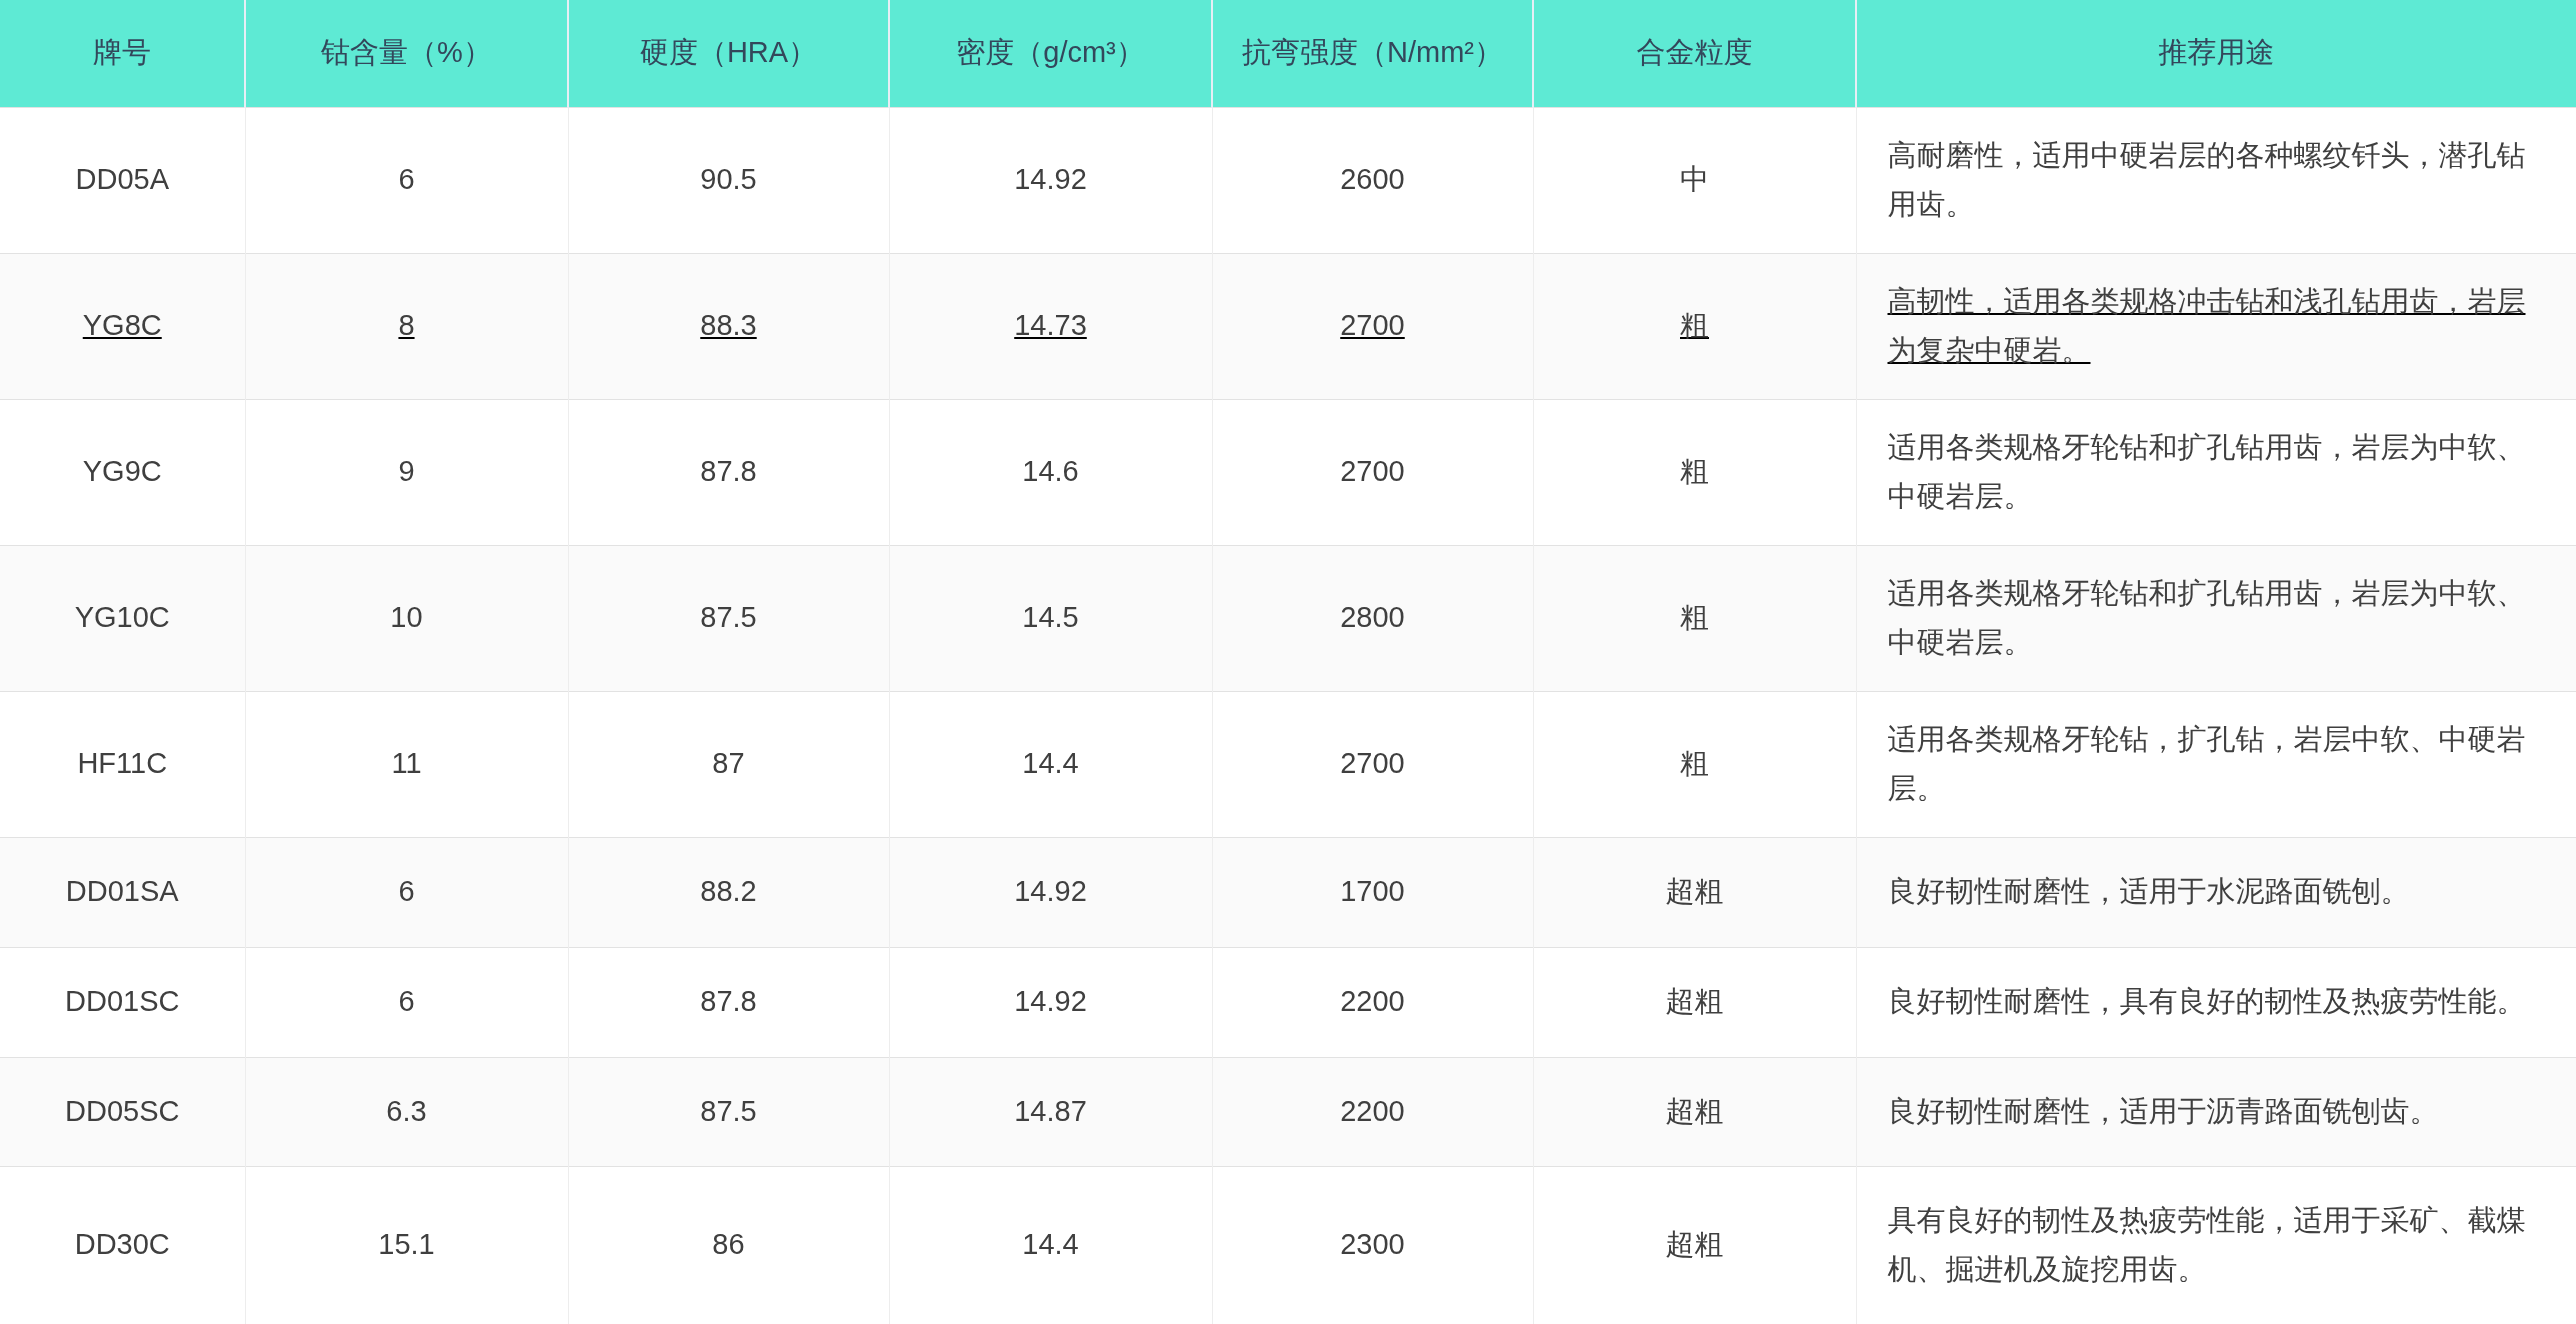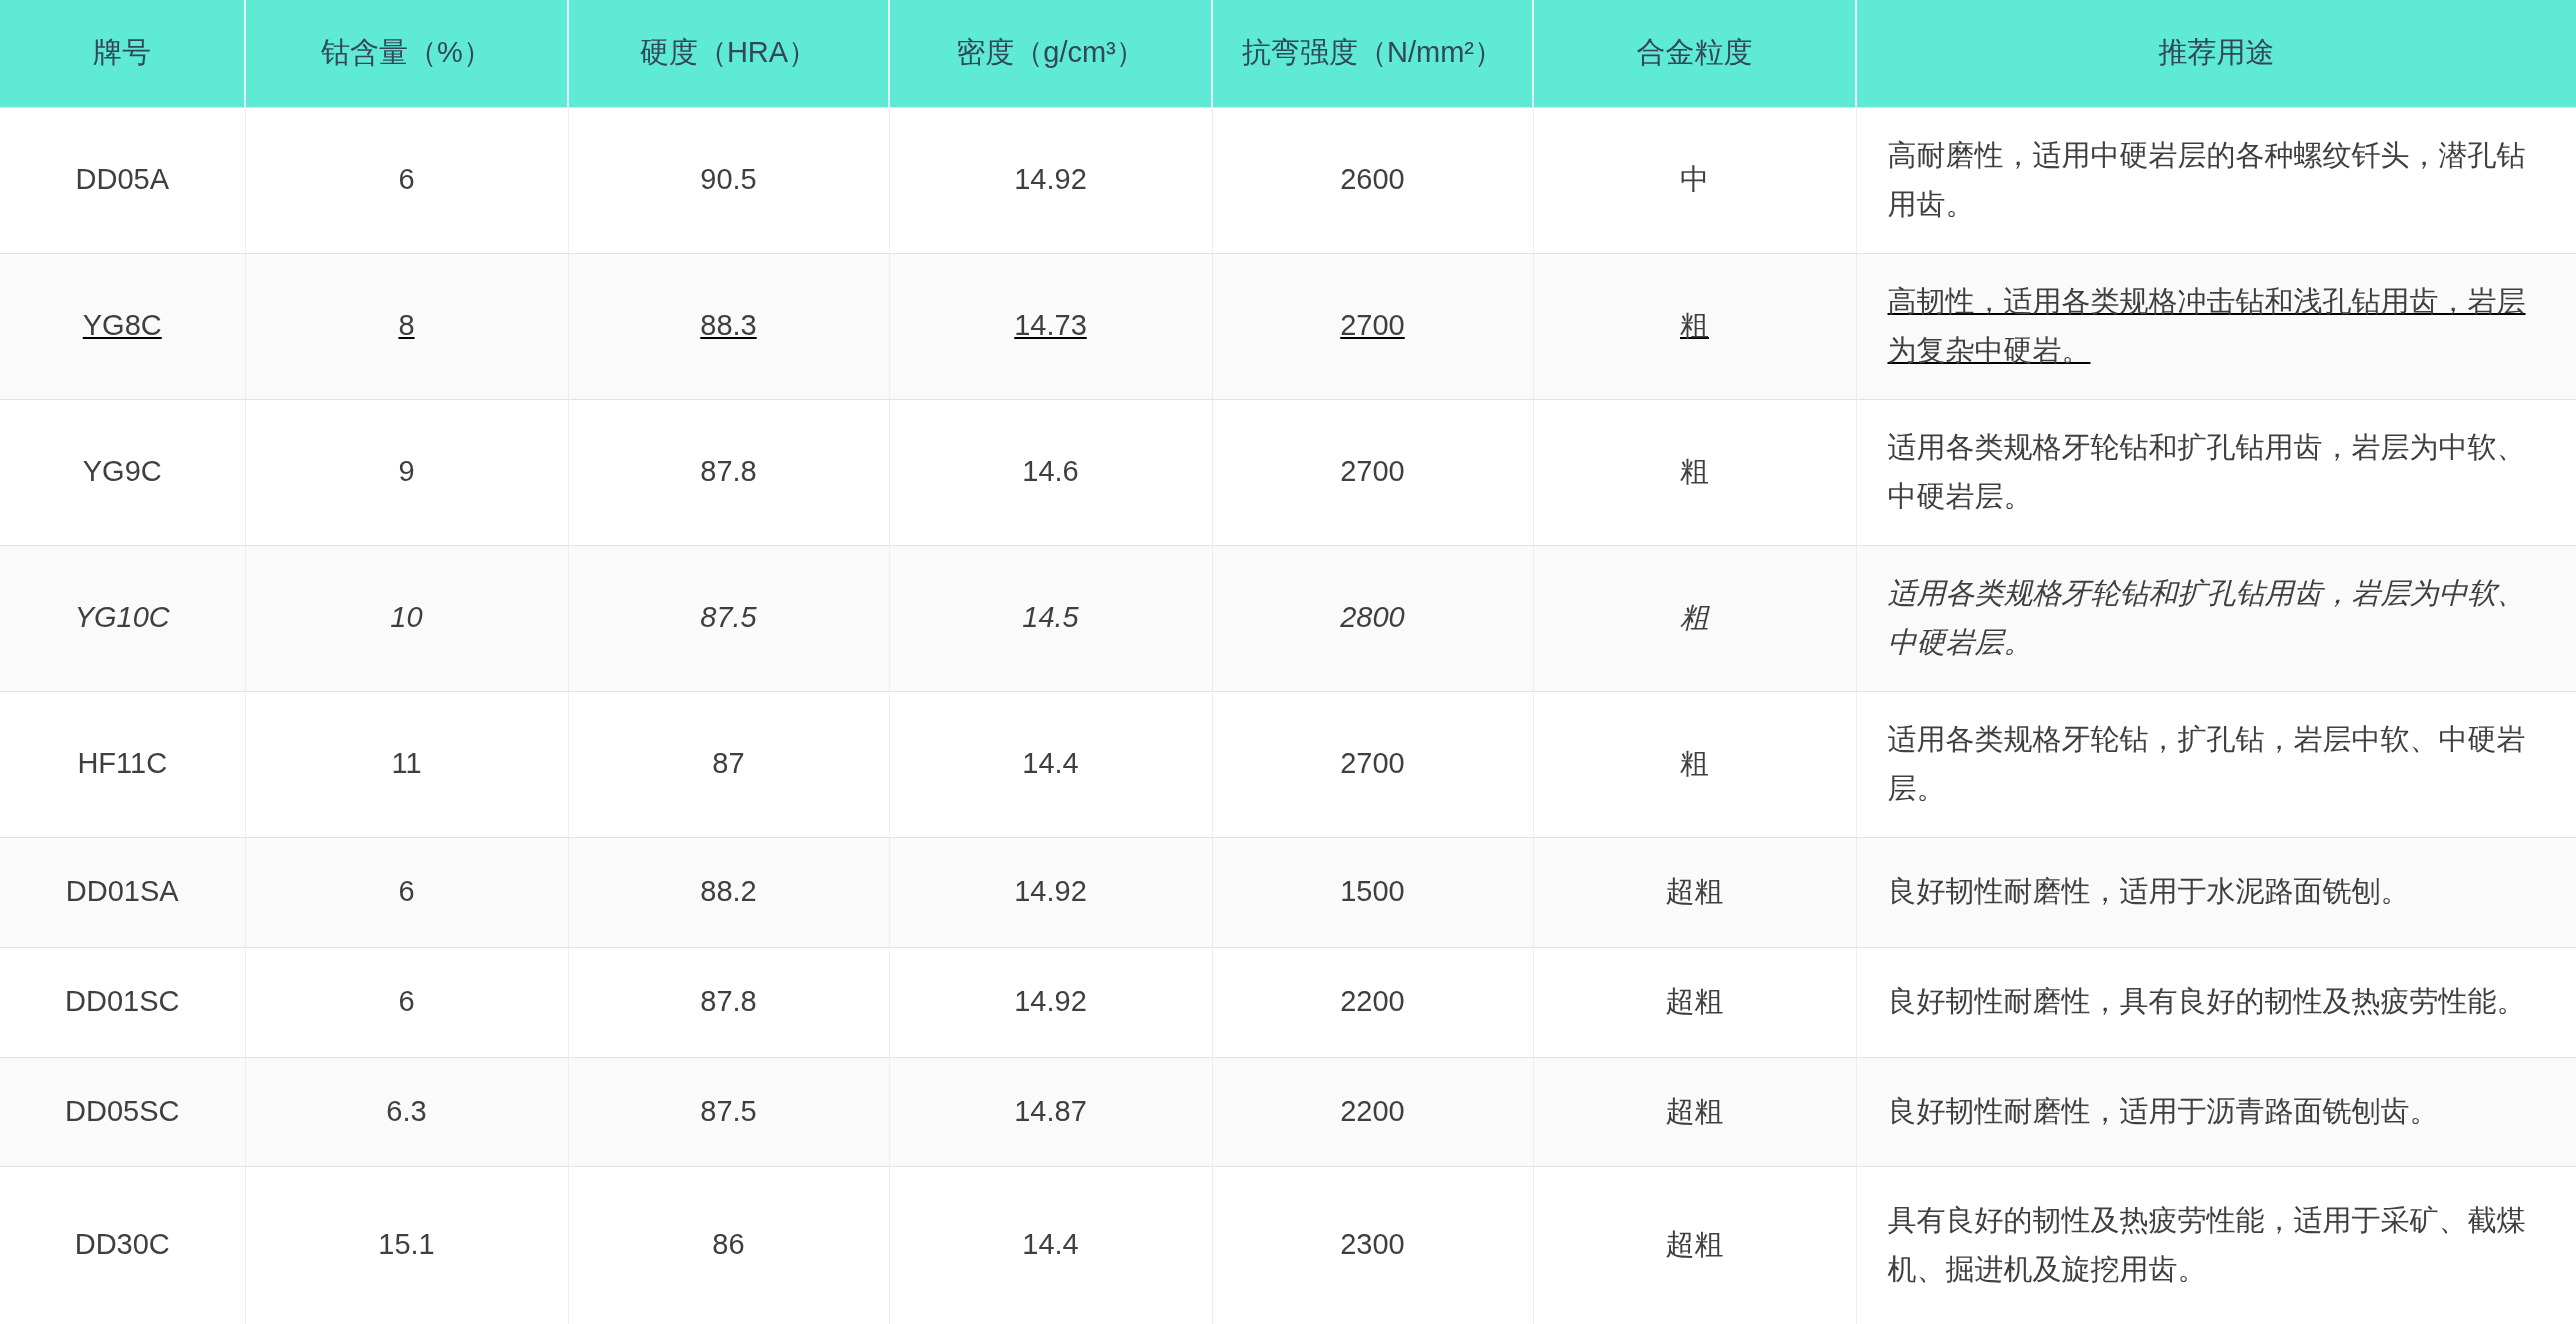--- a/index.html
+++ b/index.html
@@ -108,21 +108,21 @@
         </tr>
         <tr style="height: 146px;">
           <td class="col-grade">YG9C</td>
           <td class="col-cobalt">9</td>
           <td class="col-hardness">87.8</td>
           <td class="col-density">14.6</td>
           <td class="col-strength">2700</td>
           <td class="col-grain">粗</td>
           <td class="col-usage">适用各类规格牙轮钻和扩孔钻用齿，岩层为中软、中硬岩层。</td>
         </tr>
-        <tr style="height: 146px; font-style: italic;">
+        <tr style="height: 146px;">
           <td class="col-grade">YG10C</td>
           <td class="col-cobalt">10</td>
           <td class="col-hardness">87.5</td>
           <td class="col-density">14.5</td>
           <td class="col-strength">2800</td>
           <td class="col-grain">粗</td>
           <td class="col-usage">适用各类规格牙轮钻和扩孔钻用齿，岩层为中软、中硬岩层。</td>
         </tr>
         <tr style="height: 146px;">
           <td class="col-grade">HF11C</td>
@@ -131,21 +131,21 @@
           <td class="col-density">14.4</td>
           <td class="col-strength">2700</td>
           <td class="col-grain">粗</td>
           <td class="col-usage">适用各类规格牙轮钻，扩孔钻，岩层中软、中硬岩层。</td>
         </tr>
         <tr style="height: 110px;">
           <td class="col-grade">DD01SA</td>
           <td class="col-cobalt">6</td>
           <td class="col-hardness">88.2</td>
           <td class="col-density">14.92</td>
-          <td class="col-strength">1500</td>
+          <td class="col-strength">1700</td>
           <td class="col-grain">超粗</td>
           <td class="col-usage">良好韧性耐磨性，适用于水泥路面铣刨。</td>
         </tr>
         <tr style="height: 110px;">
           <td class="col-grade">DD01SC</td>
           <td class="col-cobalt">6</td>
           <td class="col-hardness">87.8</td>
           <td class="col-density">14.92</td>
           <td class="col-strength">2200</td>
           <td class="col-grain">超粗</td>

